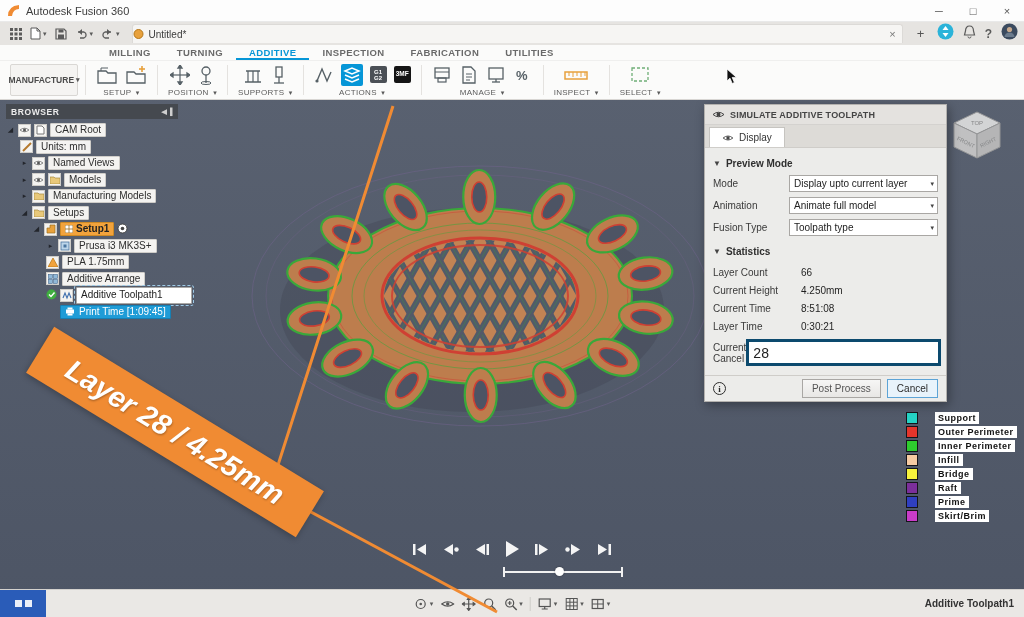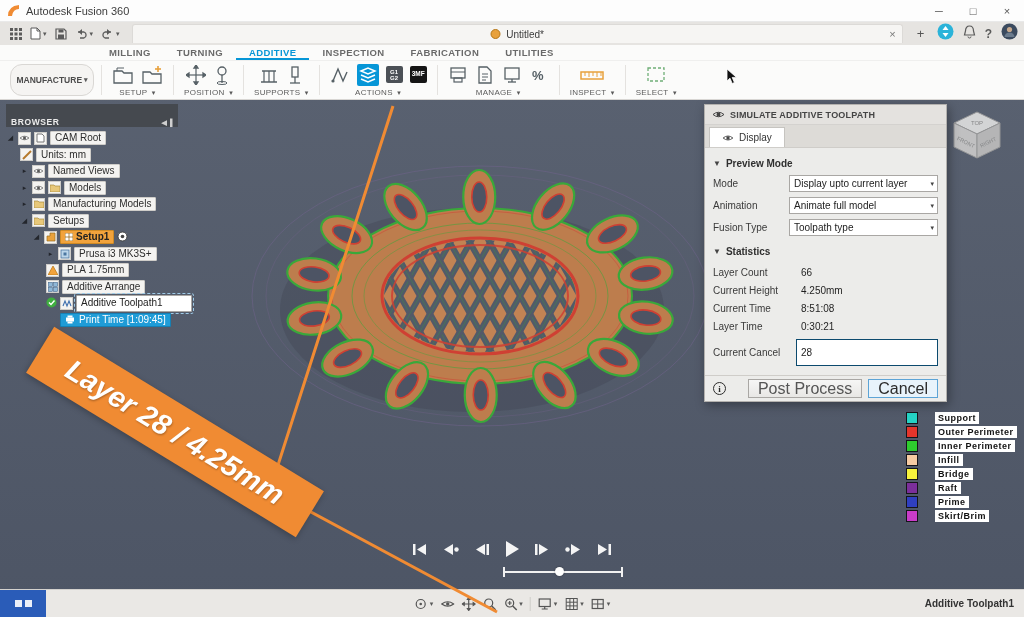--- a/index.html
+++ b/index.html
@@ -10,46 +10,46 @@
   
   .titlebar{position:absolute;top:0;left:0;right:0;height:22px;background:#fdfdfd;border-bottom:1px solid #e9e9e9;display:flex;align-items:center;padding-left:7px;z-index:50}
   .titlebar .t{font-size:11px;color:#3d3d3d;margin-left:6px}
   .win-controls{margin-left:auto;display:flex;height:100%}
   .win-btn{width:34px;display:flex;align-items:center;justify-content:center;font-size:11px;color:#555;cursor:default}
 
   
   .qat{position:absolute;top:22px;left:0;right:0;height:23px;background:#e6e4e1;display:flex;align-items:center;z-index:49;padding:0 6px}
   .qat .qbtn{display:flex;align-items:center;padding:0 4px;height:100%}
   .caret{font-size:7px;color:#5a5a5a;margin-left:2px}
-  .doc-tab{flex:1;height:19px;margin:0 8px;background:#f6f5f3;border:1px solid #dcdad7;border-bottom:none;border-radius:3px 3px 0 0;position:relative;display:flex;align-items:center;justify-content:center}
+  .doc-tab{flex:1;height:19px;margin:0 8px;background:#f6f5f3;border:1px solid #dcdad7;border-bottom:none;border-radius:3px 3px 0 0;position:relative;display:flex;align-items:center;justify-content:flex-start}
   .doc-tab .lbl{font-size:10px;color:#3c3c3c;margin-left:5px}
   .doc-close{position:absolute;right:6px;font-size:11px;color:#777}
   .plus-btn{width:20px;height:19px;display:flex;align-items:center;justify-content:center;font-size:13px;color:#555}
   .right-cluster{display:flex;align-items:center;gap:9px;margin-left:6px}
 
   
   .ribbon{position:absolute;top:45px;left:0;right:0;height:55px;background:#fbfbfa;border-bottom:1px solid #d8d6d3;z-index:48}
   .rtabs{display:flex;height:16px;padding-left:96px;border-bottom:1px solid #efefee}
   .rtab{font-size:9.5px;font-weight:bold;letter-spacing:.4px;color:#6a6a6a;padding:0 13px;line-height:15px;cursor:default}
   .rtab.active{color:#0696d7;border-bottom:2px solid #0696d7}
   .tbar{display:flex;align-items:stretch;height:38px;padding-left:6px}
-  .wsbtn{width:84px;display:flex;align-items:center;justify-content:center;font-size:8.5px;font-weight:bold;color:#4c4c4c;border:1px solid #d9d7d4;border-radius:12px;margin:3px 4px;background:#f5f4f2}
+  .wsbtn{width:68px;display:flex;align-items:center;justify-content:center;font-size:8.5px;font-weight:bold;color:#4c4c4c;border:1px solid #d9d7d4;border-radius:2px;margin:3px 4px;background:#f5f4f2}
   .vsep{width:1px;background:#e4e2df;margin:4px 3px}
   .tgroup{display:flex;flex-direction:column;align-items:center;padding:1px 7px 0}
   .ticons{display:flex;gap:7px;align-items:center;height:25px}
   .tlabel{font-size:8px;color:#5c5c5c;letter-spacing:.3px;margin-top:1px}
   .tico svg{display:block}
   .tico.active{background:#0696d7;border-radius:2px;padding:2px}
   .badge{width:17px;height:17px;border-radius:2px;display:flex;flex-direction:column;align-items:center;justify-content:center;color:#fff;font-weight:bold;line-height:1}
   .badge.g{background:#4b5056;font-size:6px}
   .badge.m{background:#151515;font-size:6.5px}
 
   
   .browser{position:absolute;left:6px;top:104px;width:186px;z-index:40}
-  .bheader{height:23px;background:#45494f;color:#ececec;font-size:8.5px;font-weight:bold;letter-spacing:.6px;display:flex;align-items:flex-end;padding:0 5px;width:172px}
+  .bheader{height:15px;background:#45494f;color:#ececec;font-size:8.5px;font-weight:bold;letter-spacing:.6px;display:flex;align-items:center;padding:0 5px;width:172px}
   .bheader .coll{margin-left:auto;font-size:7px;color:#cfcfcf}
   .tree{margin-top:3px}
   .trow{display:flex;align-items:center;height:16.5px;gap:3px}
   .tri{font-size:7px;color:#23262c;width:9px;text-align:center}
   .chip{background:#f4f3f1;border:1px solid #cfcdc9;border-radius:1px;color:#2d2d2d;font-size:10px;line-height:12px;padding:0 4px;white-space:nowrap}
   .chip.orange{background:#f2a33c;border-color:#cf8a24;color:#222;display:flex;align-items:center;gap:3px;font-weight:bold}
   .chip.blue{background:#1f9cd7;border-color:#1680b4;color:#fff;display:flex;align-items:center;gap:4px}
   .chip.sel{outline:1px dashed #9ecae6;outline-offset:1px}
   .icbox{width:13px;height:13px;background:#f4f3f1;border:1px solid #cfcdc9;display:flex;align-items:center;justify-content:center;font-size:8px}
 
@@ -63,24 +63,24 @@
   .sec-head .tri2{font-size:8px;color:#444}
   .frow{display:flex;align-items:center;margin-bottom:5px}
   .frow .flabel{width:76px;color:#3a3a3a}
   .sel{flex:1;height:17px;background:#fff;border:1px solid #a9a7a4;display:flex;align-items:center;padding:0 3px 0 4px;color:#222}
   .sel .sv{flex:1;white-space:nowrap;overflow:hidden}
   .sel .caret{margin-left:3px;color:#444}
   .mini-btn{height:17px;padding:0 8px;background:linear-gradient(#fdfdfd,#ececea);border:1px solid #a9a7a4;color:#333;font-size:10px}
   .srow{display:flex;align-items:center;height:18px}
   .srow .flabel{width:88px;color:#3a3a3a}
   .srow .fval{color:#1f1f1f}
-  .inp{flex:1;height:27px;background:#fff;border:1px solid #0c4a6e;font-size:10px;padding:0 4px;color:#222;font-family:"Liberation Sans",sans-serif}
+  .inp{flex:1;height:27px;background:#fff;border:3px solid #0c4a6e;font-size:14px;padding:0 4px;color:#222;font-family:"Liberation Sans",sans-serif}
   .dlg-footer{border-top:1px solid #cfcdc9;height:26px;display:flex;align-items:center;padding:0 8px;gap:6px}
   .info-circ{width:13px;height:13px;border:1.5px solid #2c2c2c;border-radius:50%;color:#2c2c2c;font-size:9px;font-weight:bold;display:flex;align-items:center;justify-content:center;font-family:"Liberation Serif",serif}
-  .btn{height:19px;padding:0 9px;font-size:16px;border:1px solid #a9a7a4;background:linear-gradient(#f6f6f5,#e8e7e5);color:#555}
+  .btn{height:19px;padding:0 9px;font-size:10px;border:1px solid #a9a7a4;background:linear-gradient(#f6f6f5,#e8e7e5);color:#555}
   .btn.primary{background:#e8f3fb;border-color:#5da4d6;color:#2b2b2b}
 
   
   .legend{position:absolute;left:906px;top:412px;z-index:35;display:flex;flex-direction:column;gap:2px}
   .lrow{display:flex;align-items:center}
   .swatch{width:12px;height:12px;border:1px solid #15151a;flex:none}
   .ltext{margin-left:17px;background:#fff;padding:0 3px;font-size:9px;font-weight:bold;letter-spacing:.5px;color:#111;line-height:12px;white-space:nowrap}
 
   
   .playbar{position:absolute;left:412px;top:537px;width:200px;height:24px;display:flex;align-items:center;justify-content:space-between;z-index:30}

